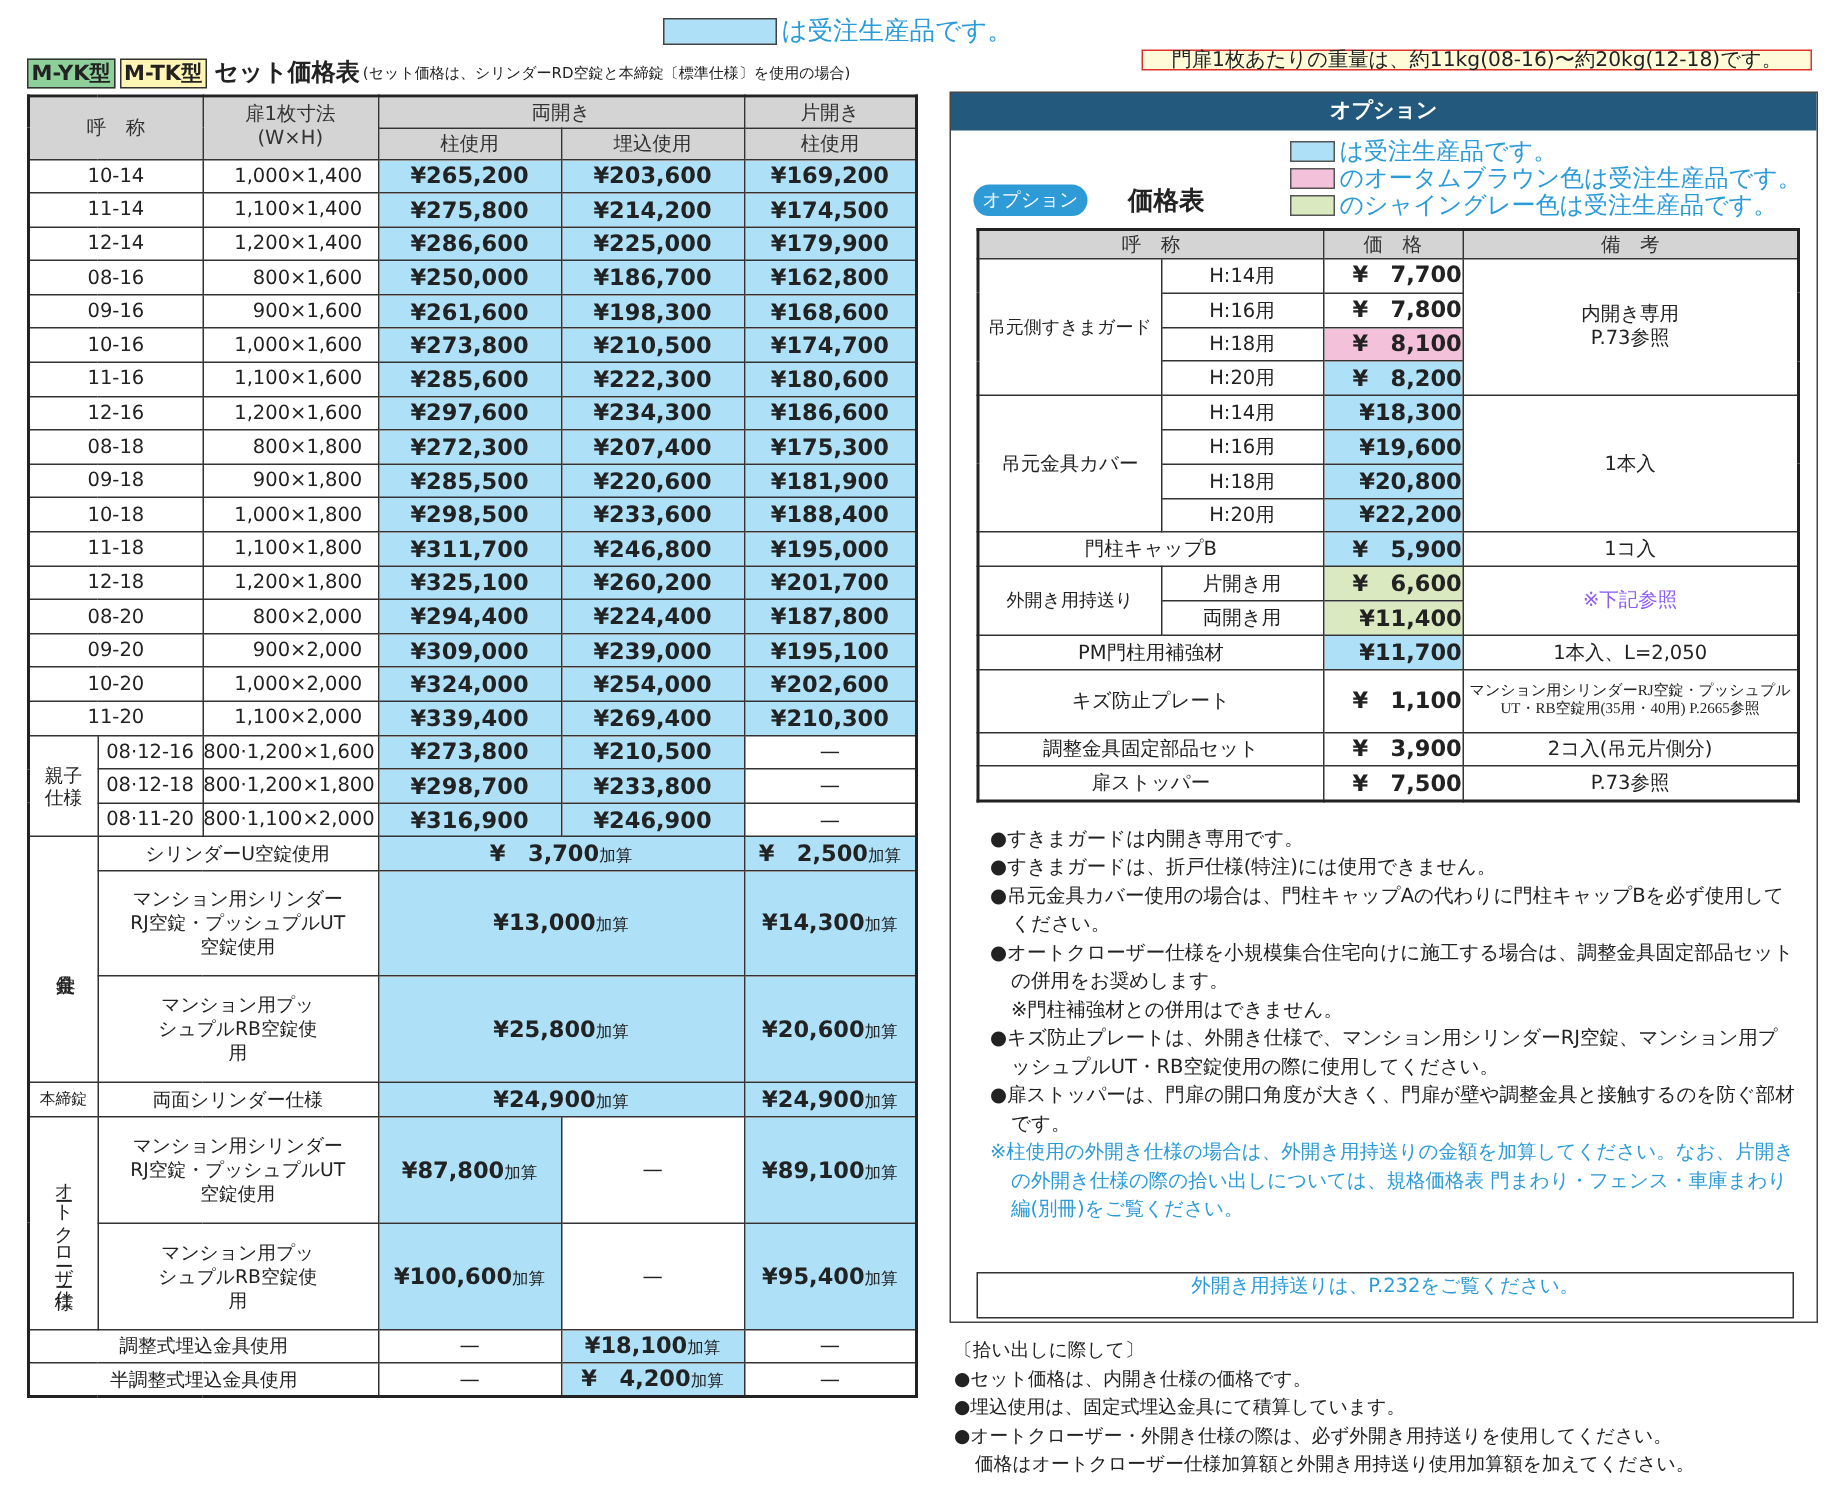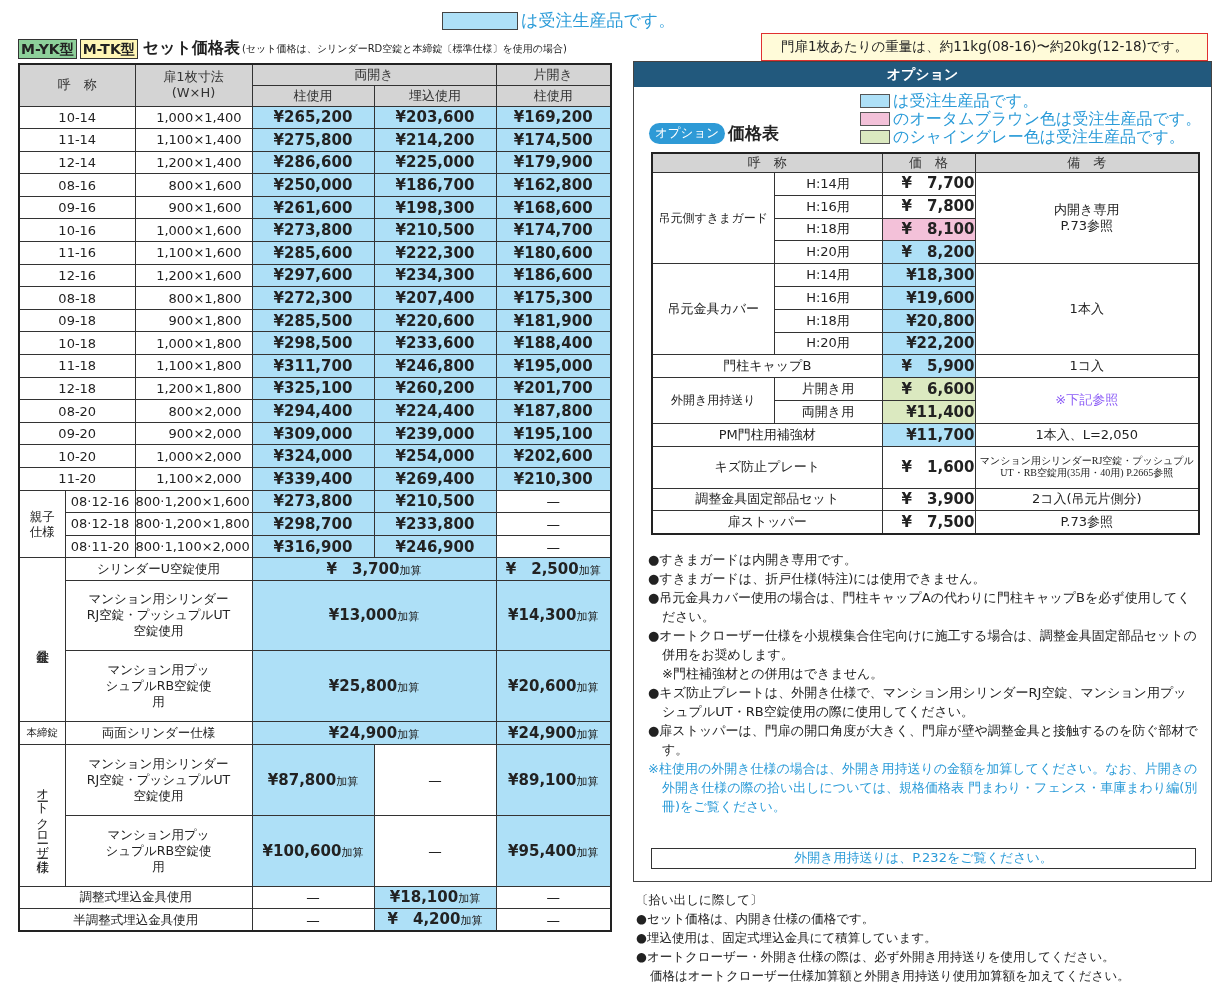--- a/index.html
+++ b/index.html
@@ -27,49 +27,49 @@
   #set-table td.white { background: #fff; }
   #set-table td.name { font-size: 13px; }
   #set-table td.size { text-align: right; padding-right: 10px; font-size: 13px; }
   #set-table td.grp { font-size: 12.5px; line-height: 14px; white-space: normal; padding: 0 1px; }
   #set-table td.vert { writing-mode: vertical-rl; text-orientation: upright; font-size: 13px; letter-spacing: 0px; }
   #set-table td.label { font-size: 12.5px; white-space: normal; line-height: 16px; }
   .kasan { font-size: 11px; font-weight: normal; }
   .dash { font-weight: normal; }
 
   
-  .weight-note { position: absolute; left: 761px; top: 33px; width: 447px; height: 28px; border: 1.5px solid #e03030; background: #fffbd9; font-size: 13.5px; display: flex; align-items: center; justify-content: center; white-space: nowrap; }
+  .weight-note { position: absolute; left: 761px; top: 33px; width: 447px; height: 14px; border: 1.5px solid #e03030; background: #fffbd9; font-size: 13.5px; display: flex; align-items: center; justify-content: center; white-space: nowrap; }
 
   .opt-panel { position: absolute; left: 633px; top: 61px; width: 579px; height: 821px; border: 1.5px solid #444; }
   .opt-header { background: #22597d; color: #fff; font-weight: bold; text-align: center; font-size: 14px; height: 25px; line-height: 25px; }
   .opt-title { position: absolute; left: 15px; top: 60px; display: flex; align-items: center; }
   .opt-pill { background: #2e9ad6; color: #fff; font-size: 12.5px; border-radius: 11px; padding: 2px 6px; margin-right: 3px; }
-  .opt-title-text { font-size: 17px; font-weight: bold; }
+  .opt-title-text { font-size: 17px; font-weight: bold; margin-left: 24px; }
   .legend { position: absolute; left: 226px; top: 30px; font-size: 16px; color: #2a9bd8; line-height: 18px; }
   .legend-row { display: flex; align-items: center; white-space: nowrap; }
   .legend .swatch { width: 30px; height: 14px; margin-right: 3px; border: 1.5px solid #555; }
   .sw-blue { background: #aee0f7 !important; }
   .sw-pink { background: #f3c1d9 !important; }
   .sw-green { background: #dbe9c0 !important; }
 
   #opt-table { position: absolute; left: 17px; top: 90px; width: 547px; border: 2px solid #222; }
   #opt-table th { background: #d4d4d4; font-weight: normal; font-size: 13px; height: 19px; color: #333; }
   #opt-table td { font-size: 13px; height: 22.8px; }
   #opt-table td.p { font-weight: bold; font-size: 15px; text-align: right; padding-left: 8px; }
   #opt-table td.pb { background: #aee0f7; }
   #opt-table td.pp { background: #f3c1d9; }
   #opt-table td.pg { background: #dbe9c0; }
   #opt-table td.note-small { font-size: 10px; line-height: 12px; white-space: normal; font-family: Liberation Serif, serif; }
   #opt-table td.cyan { color: #8b5cf6; }
 
   .notes { position: absolute; left: 14px; top: 488px; width: 550px; font-size: 13px; line-height: 19px; }
-  .notes p { padding-left: 14px; text-indent: -14px; }
+  .notes p { padding-left: 14px; text-indent: -14px; margin-left: 12px; }
   .notes p.sub { padding-left: 14px; text-indent: 0; }
   .notes p.cyan2 { color: #2a9bd8; padding-left: 14px; text-indent: -14px; }
-  .ref-box { position: absolute; left: 17px; top: 786px; width: 545px; height: 21px; border: 1.5px solid #333; text-align: center; font-size: 13px; color: #2a9bd8; line-height: 18px; }
+  .ref-box { position: absolute; left: 17px; top: 786px; width: 545px; height: 31px; border: 1.5px solid #333; text-align: center; font-size: 13px; color: #2a9bd8; line-height: 18px; }
 
   .pickup { position: absolute; left: 636px; top: 890px; font-size: 12.5px; line-height: 19px; }
   .pickup p.sub { padding-left: 14px; }
 </style>
 </head>
 <body>
 
 <div class="blue-note">
   <span class="swatch"></span>
   <span>は受注生産品です。</span>
@@ -401,21 +401,21 @@
         <td class="p pg">¥11,400</td>
       </tr>
 
       <tr>
         <td colspan="2">PM門柱用補強材</td>
         <td class="p pb">¥11,700</td>
         <td>1本入、L=2,050</td>
       </tr>
       <tr>
         <td colspan="2" style="height:42px">キズ防止プレート</td>
-        <td class="p">¥　1,600</td>
+        <td class="p">¥　1,100</td>
         <td class="note-small" style="white-space:pre-line">マンション用シリンダーRJ空錠・プッシュプル
 UT・RB空錠用(35用・40用) P.2665参照</td>
       </tr>
       <tr>
         <td colspan="2">調整金具固定部品セット</td>
         <td class="p">¥　3,900</td>
         <td>2コ入(吊元片側分)</td>
       </tr>
       <tr>
         <td colspan="2">扉ストッパー</td>

